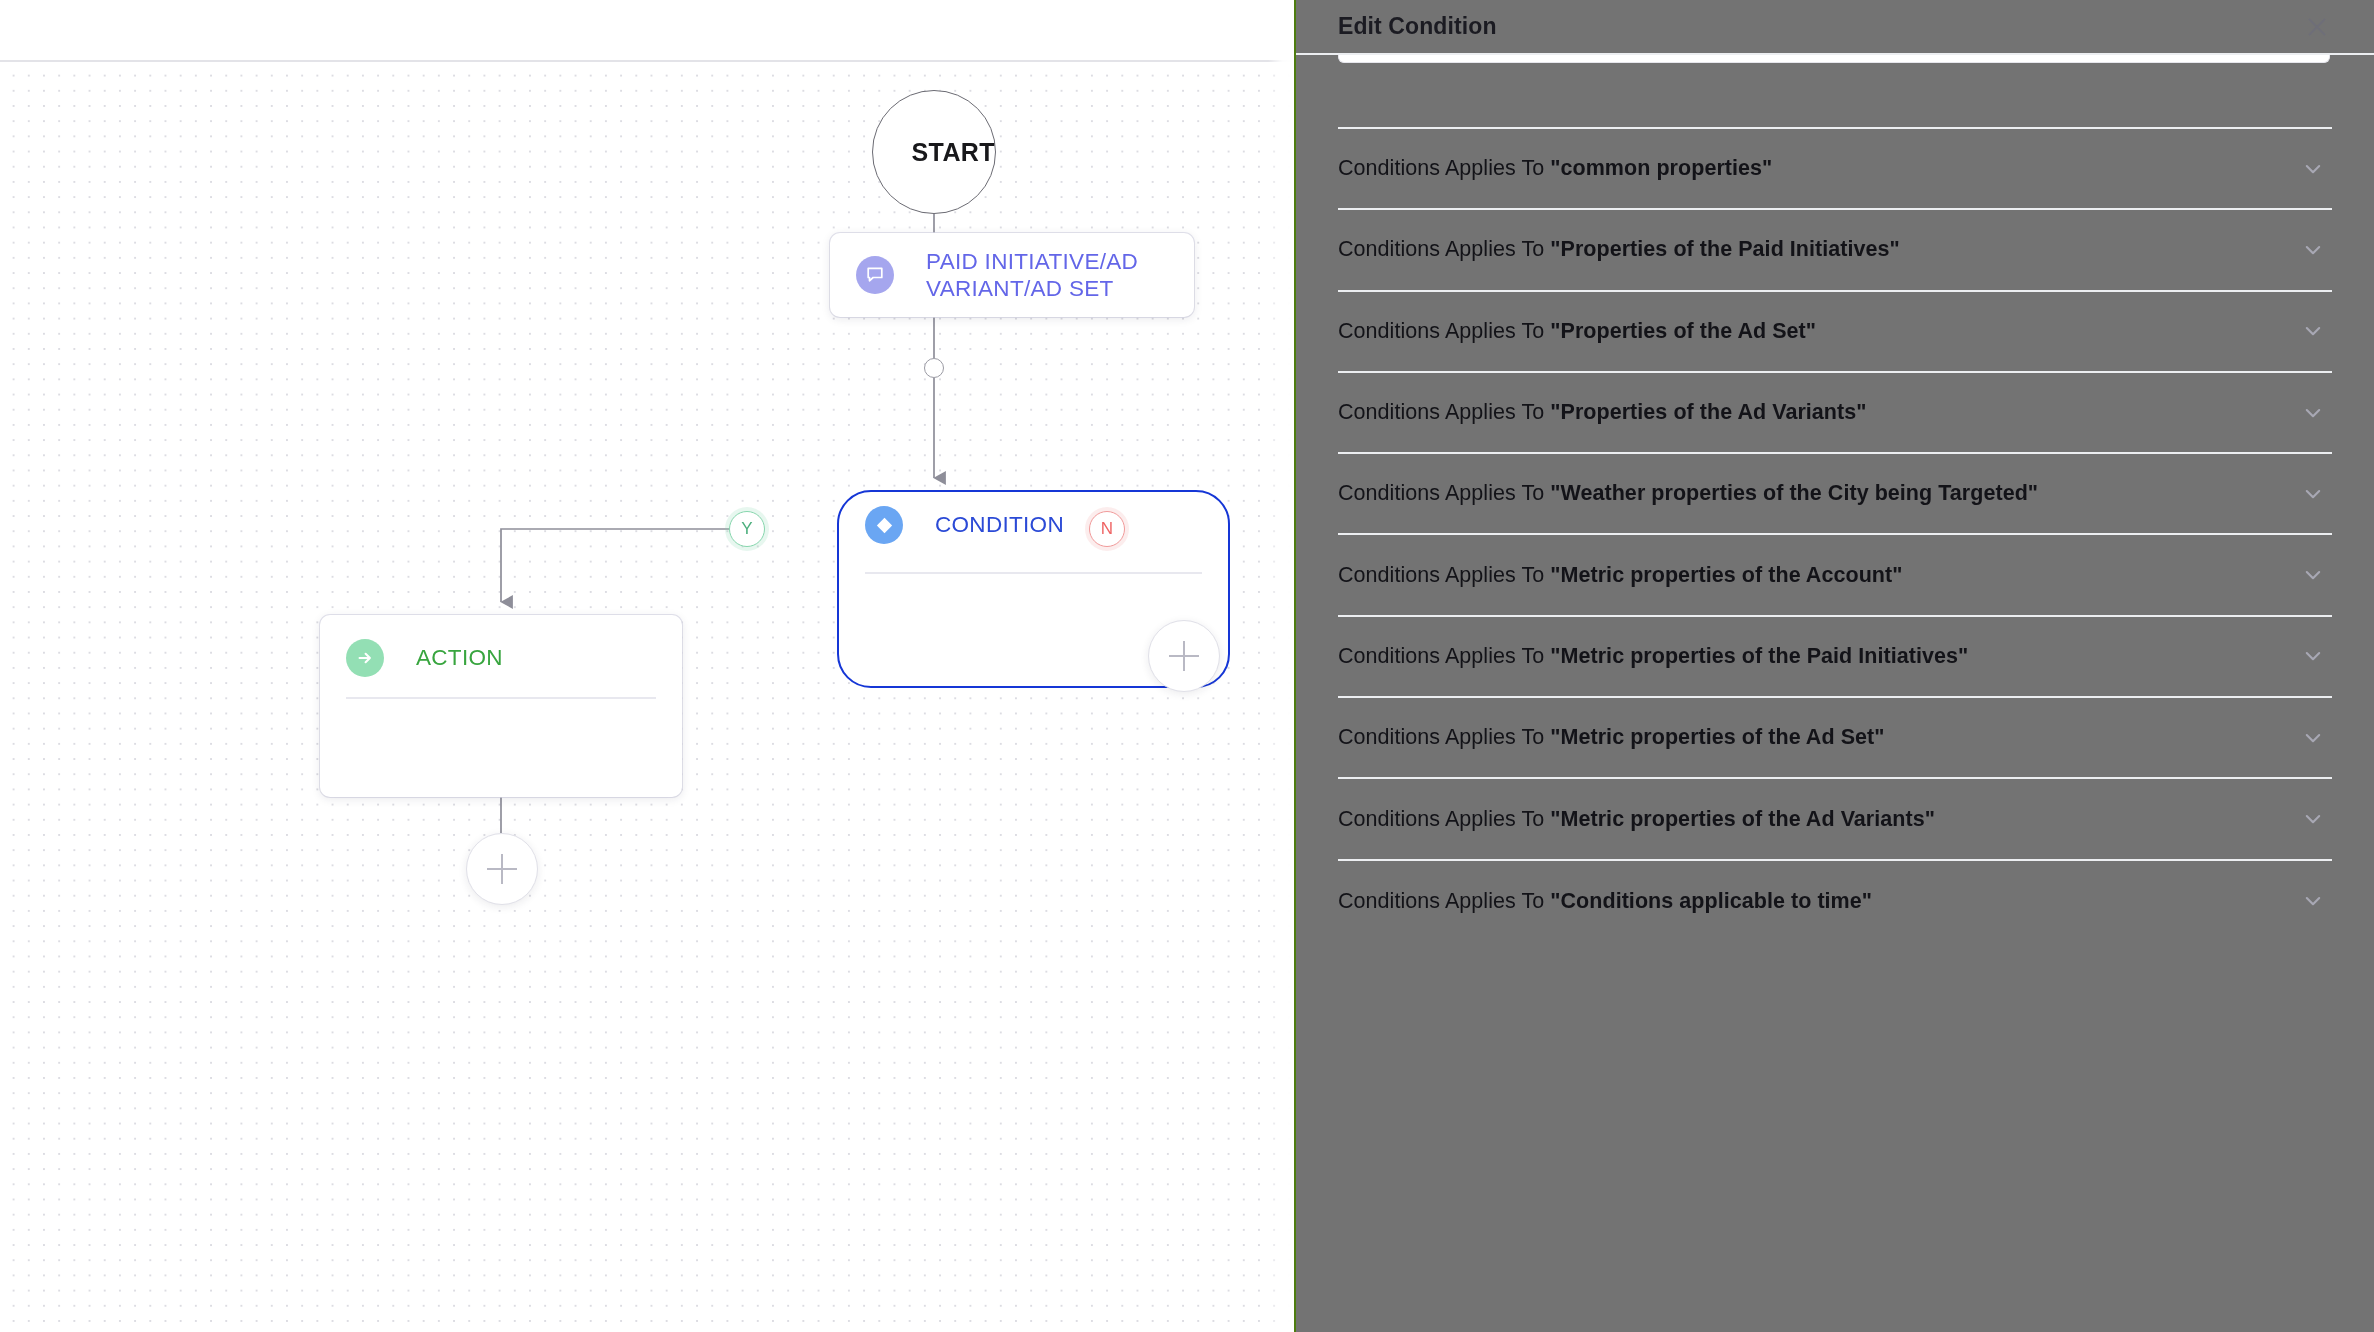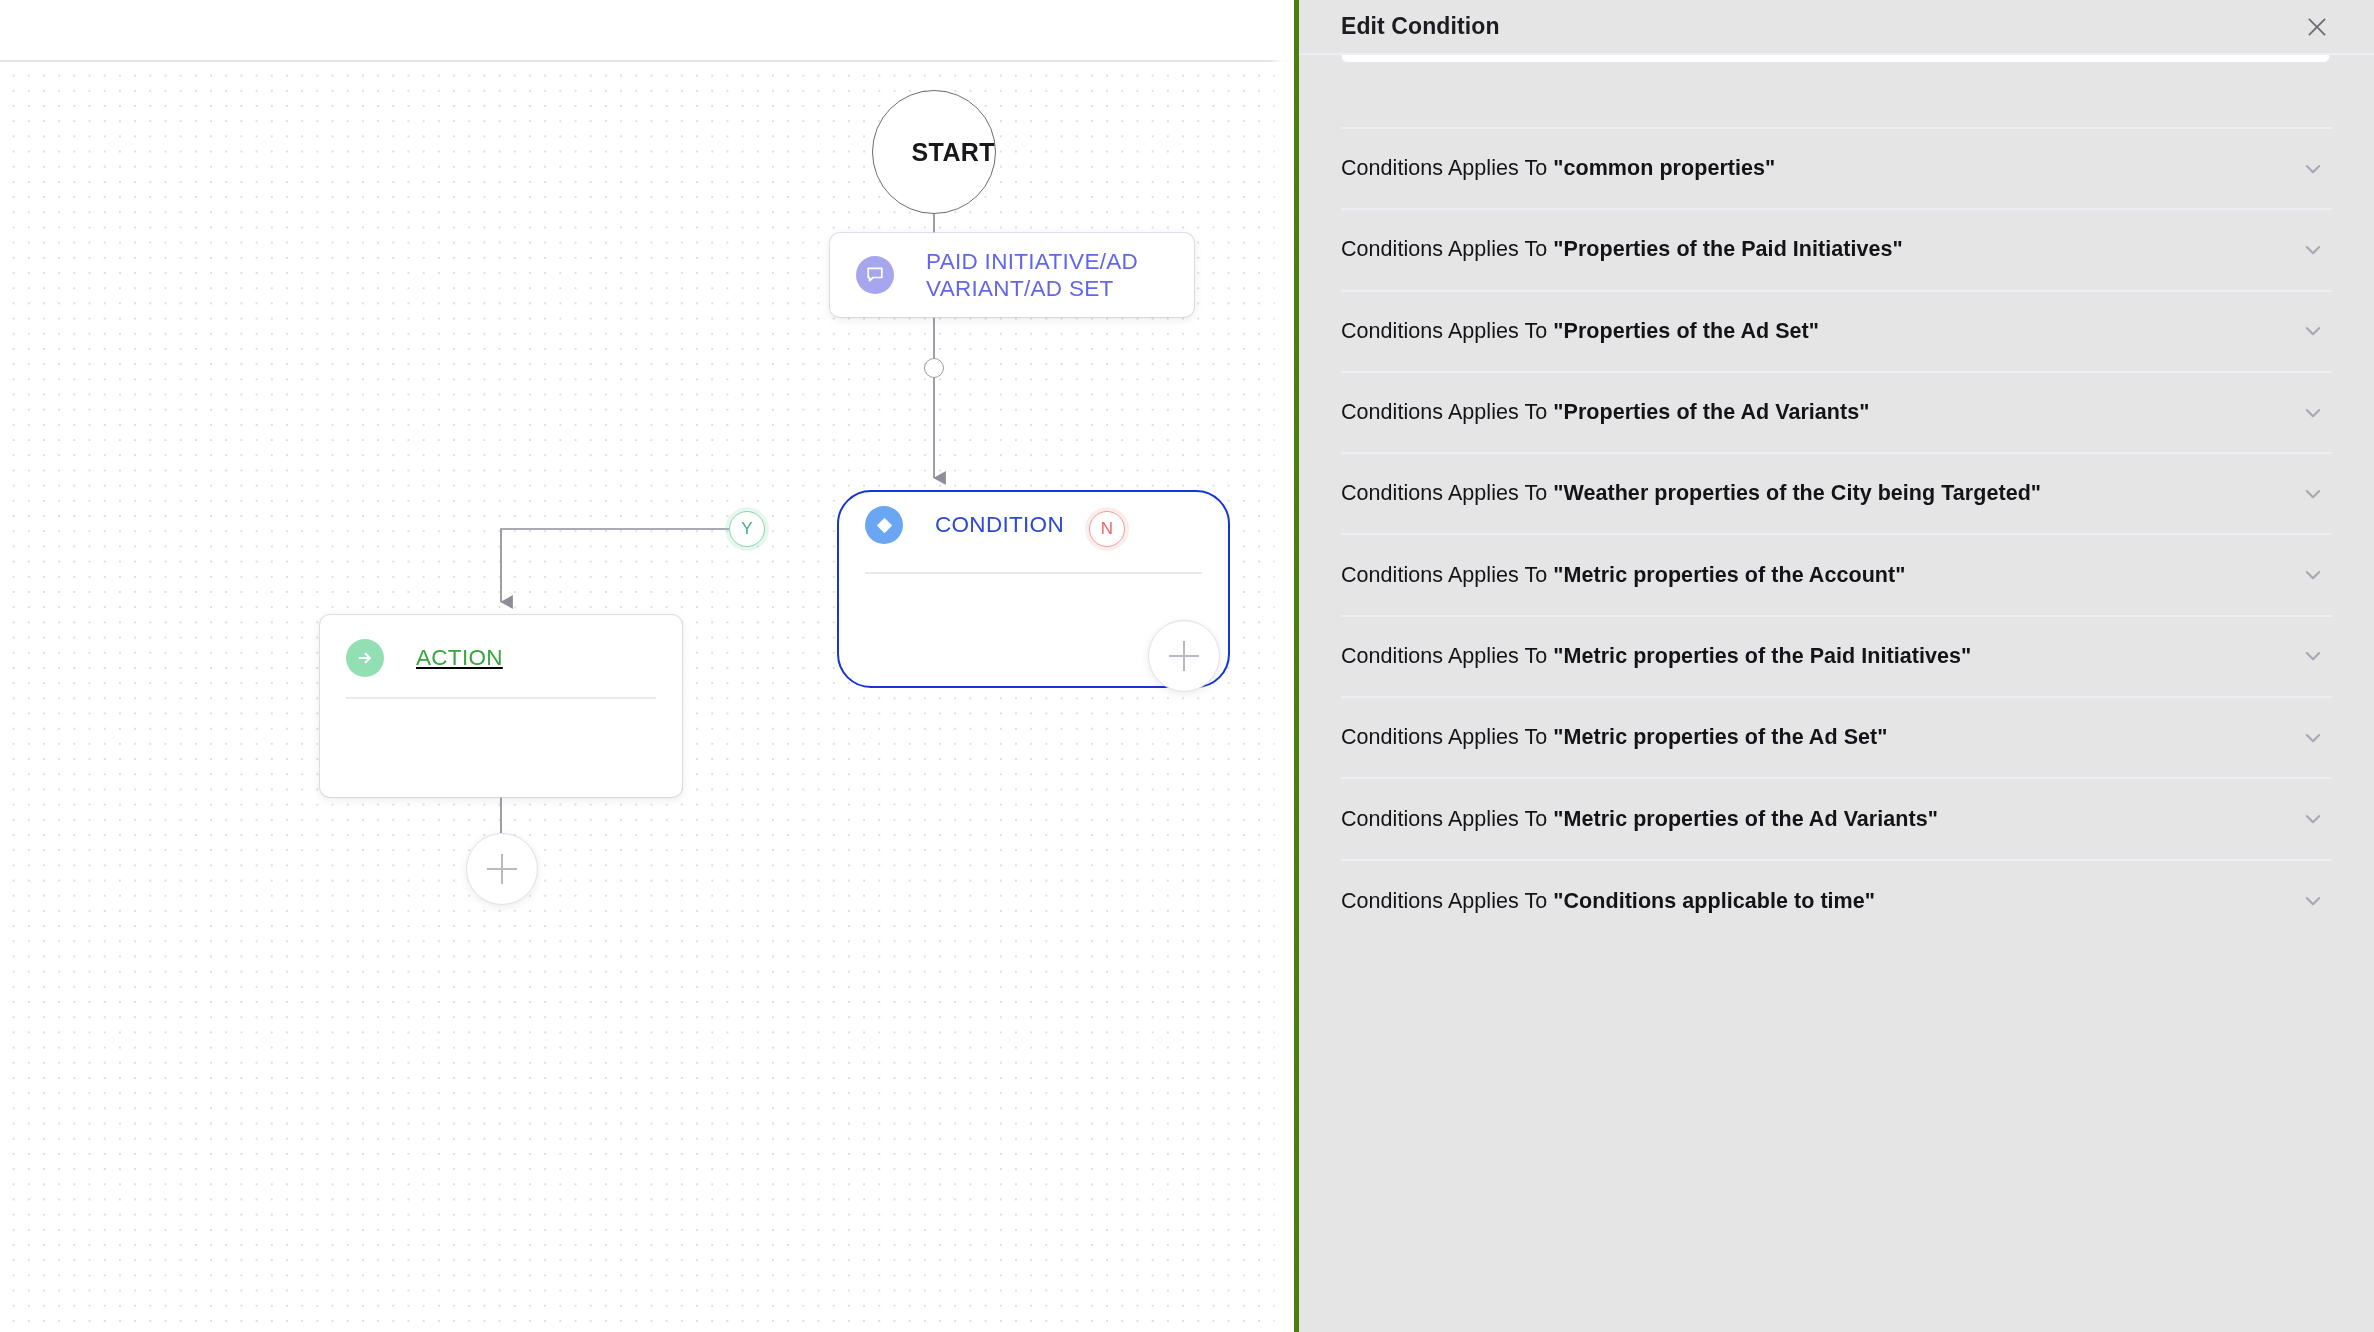--- a/index.html
+++ b/index.html
@@ -104,21 +104,21 @@
   }
   #node-condition .card-head { height: 66px; }
   #node-condition .card-icon { background: #6aa6f3; }
   #node-condition .card-title { color: #2b4ad6; }
   #node-condition .card-rule { margin-top: 14px; }
 
   
   #node-action {
     left: 320px; top: 615px; width: 362px; height: 182px;
   }
-  #node-action .card-head { height: 66px; padding-top: 20px; text-decoration: underline; }
+  #node-action .card-head { height: 66px; padding-top: 20px; }
   #node-action .card-icon { background: #93dfb4; }
   #node-action .card-title { color: #38a53f; }
   #node-action .card-rule { margin-top: 16px; }
 
   
   .port {
     position: absolute;
     width: 36px; height: 36px; border-radius: 50%;
     background: #ffffff;
     display: flex; align-items: center; justify-content: center;
@@ -146,22 +146,22 @@
   }
   .plus-btn .glyph:before { left: 0; top: 14px; width: 30px; height: 2.4px; }
   .plus-btn .glyph:after  { top: 0; left: 14px; height: 30px; width: 2.4px; }
   #plus-action { left: 466px; top: 833px; }
   #plus-no     { left: 1148px; top: 620px; }
 
   
   #edit-panel {
     position: absolute; left: 1294px; top: 0;
     width: 1080px; height: 1332px;
-    background: #e5e5e5;
-    border-left: 5px solid #4d7c0f;
+    background: #737373;
+    border-left: 2px solid #4d7c0f;
   }
   #panel-header {
     position: relative;
     height: 55px;
     border-bottom: 2px solid #eceef1;
     display: flex; align-items: center;
     padding: 0 42px 0 42px;
   }
   #panel-title {
     font-size: 23px; font-weight: bold; color: #1b1b22; letter-spacing: .1px;

